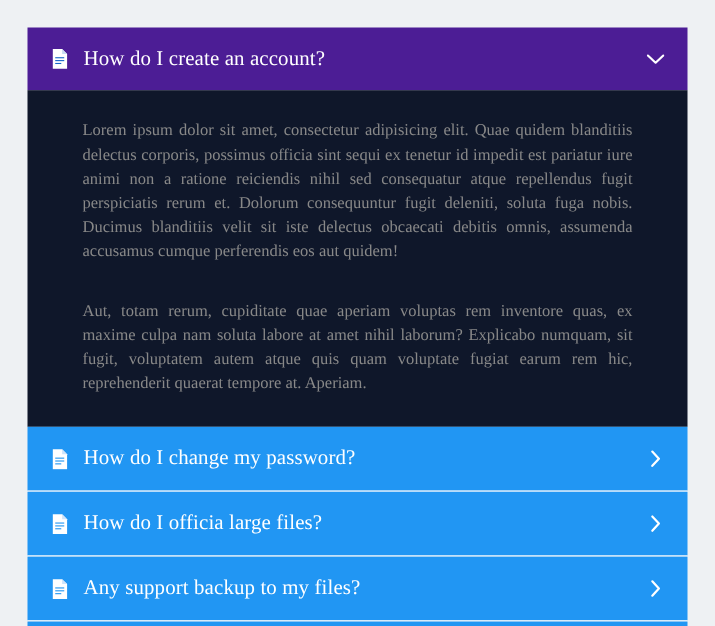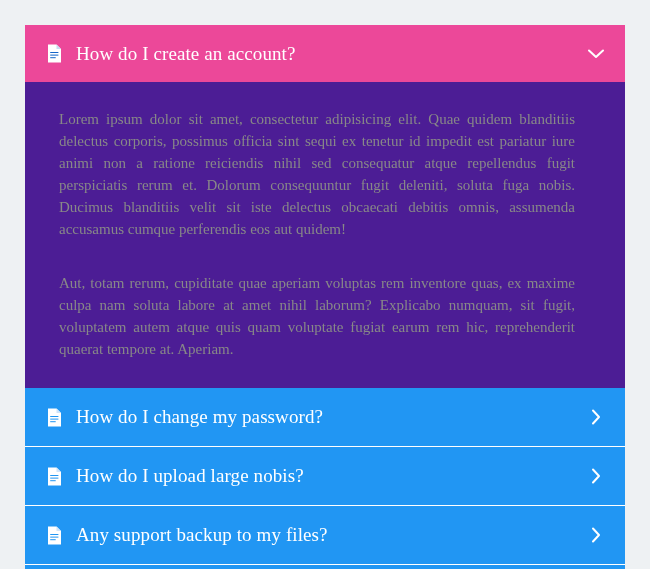--- a/index.html
+++ b/index.html
@@ -27,21 +27,21 @@
     align-items: center;
     box-sizing: border-box;
     width: 100%;
     height: 58px;
     padding: 0 20px 0 22px;
     color: #ffffff;
     cursor: pointer;
     user-select: none;
   }
   .item-header.active {
-    background: #ec4899;
+    background: #4c1d95;
     height: 57px;
   }
   .item-header.collapsed {
     background: #2196f3;
     justify-content: center;
   }
   .doc-icon {
     width: 15px;
     height: 19px;
     flex: 0 0 auto;
@@ -65,22 +65,22 @@
     width: 18px;
     height: 18px;
     display: flex;
     align-items: center;
     justify-content: center;
   }
   .chev svg {
     display: block;
   }
   .panel {
-    background: #4c1d95;
-    padding: 26px 50px 28px 34px;
+    background: #0f172a;
+    padding: 26px 50px 28px 50px;
     box-sizing: border-box;
   }
   .panel p {
     margin: 0 0 20px 0;
     font-family: "Liberation Serif", serif;
     font-size: 15px;
     line-height: 22px;
     color: #888888;
     text-align: justify;
   }
@@ -156,21 +156,21 @@
         <svg width="15" height="19" viewBox="0 0 15 19">
           <path d="M1 0.5 h8.5 L14 5 v13.5 H1 z" fill="#ffffff"></path>
           <path d="M9.5 0.5 L14 5 H9.5 z" fill="#cfe4fb"></path>
           <g fill="#2196f3">
             <rect x="3.2" y="8" width="8.2" height="1"></rect>
             <rect x="3.2" y="10.6" width="8.2" height="1"></rect>
             <rect x="3.2" y="13.2" width="5.5" height="1"></rect>
           </g>
         </svg>
       </span>
-      <span class="item-title">How do I upload large nobis?</span>
+      <span class="item-title">How do I officia large files?</span>
       <span class="spacer"></span>
       <span class="chev">
         <svg width="10" height="16" viewBox="0 0 10 16">
           <path d="M2 1.5 L8 8 L2 14.5" fill="none" stroke="#ffffff" stroke-width="2" stroke-linecap="round" stroke-linejoin="round"></path>
         </svg>
       </span>
     </div>
   </div>
 
   <div class="divider"></div>

